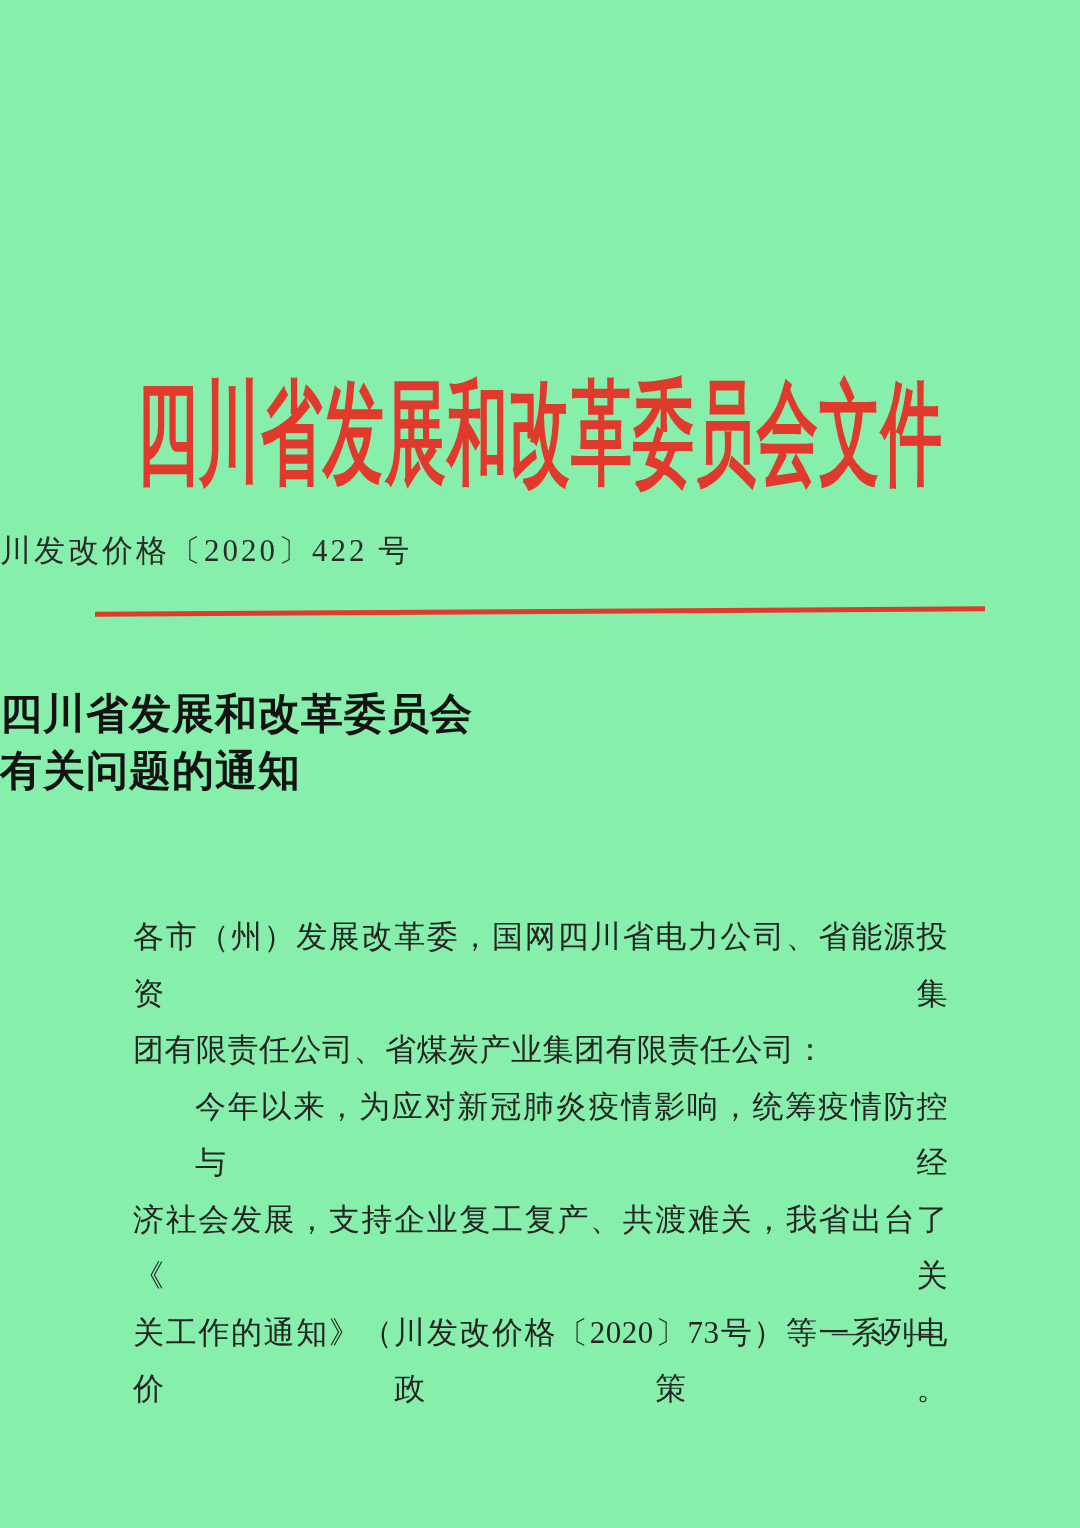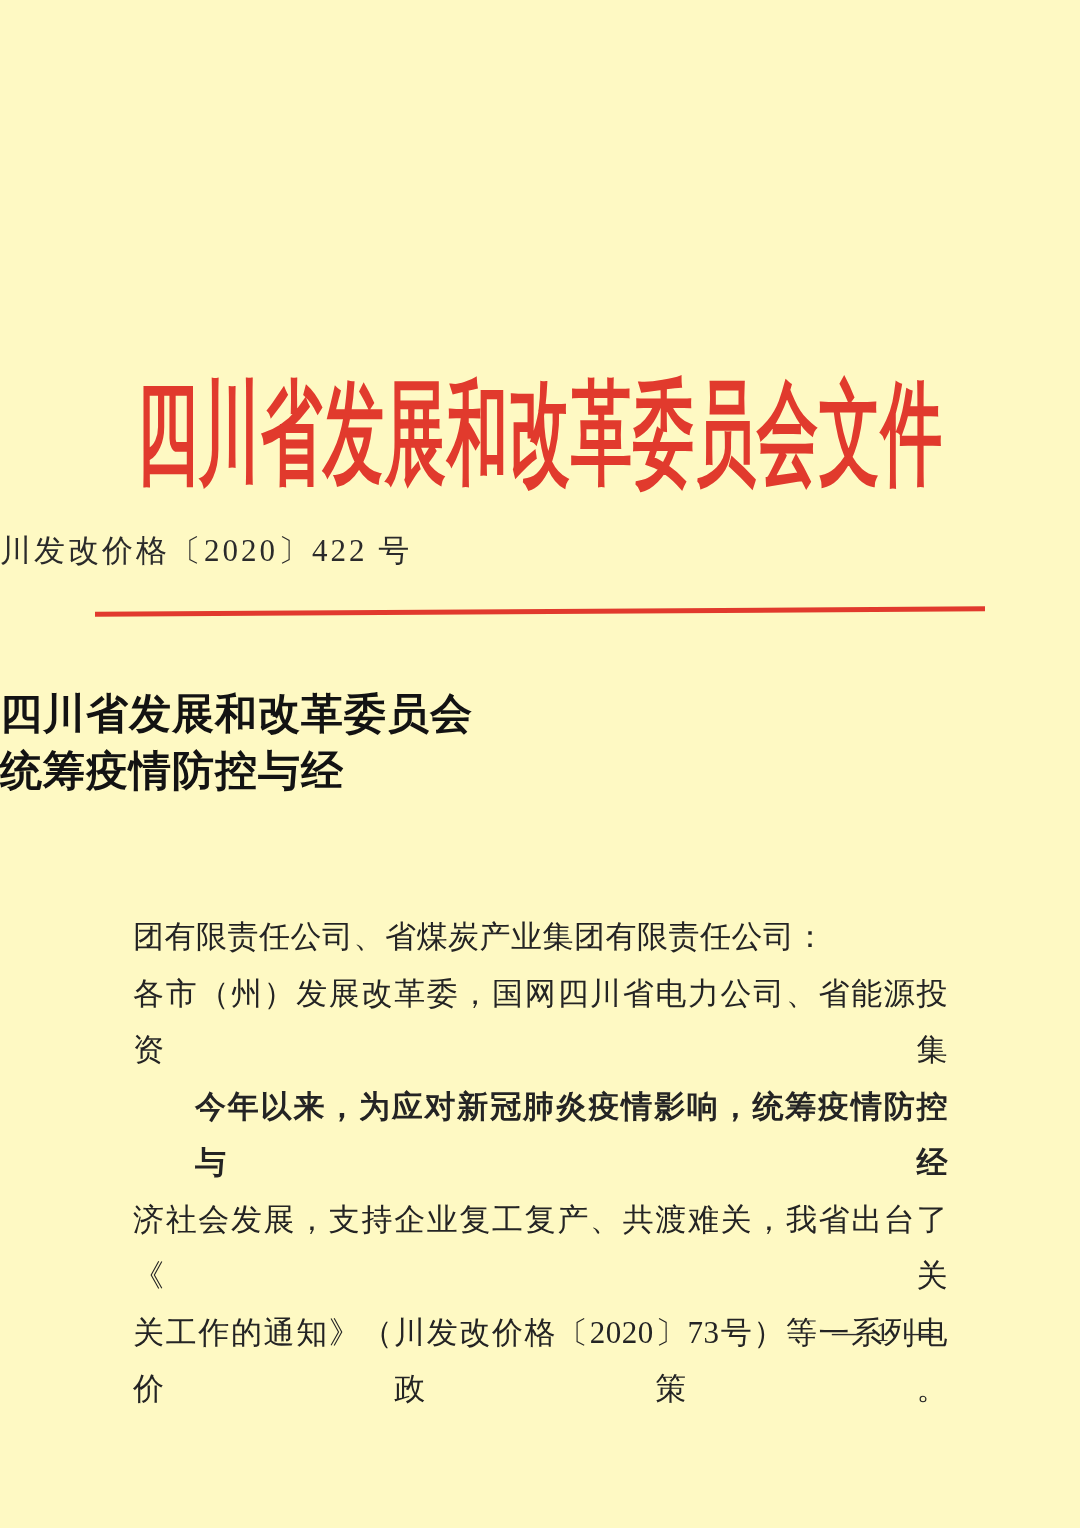--- a/index.html
+++ b/index.html
@@ -4,21 +4,21 @@
 <style>
   html, body {
     margin: 0;
     padding: 0;
     background: #ffffff;
   }
   .sheet {
     position: relative;
     width: 1080px;
     height: 1528px;
-    background: #fef9c3;
+    background: #86efac;
     overflow: hidden;
     font-family: "Liberation Serif", "DejaVu Serif", serif;
   }
   
   .masthead {
     position: absolute;
     top: 370px;
     left: 0;
     width: 100%;
     height: 130px;
@@ -83,21 +83,20 @@
     white-space: nowrap;
   }
   .body-line.justify {
     white-space: normal;
     text-align: justify;
     text-align-last: justify;
     text-justify: inter-character;
   }
   .body-line.indent {
     padding-left: 62px;
-    font-weight: bold;
   }
   
   .page-number {
     position: absolute;
     top: 1317px;
     right: 142px;
     font-size: 27px;
     color: #2e2e2e;
     letter-spacing: 5px;
     white-space: nowrap;
@@ -111,26 +110,26 @@
   <div class="masthead">
     <div class="masthead-text">四川省发展和改革委员会文件</div>
   </div>
 
   <div class="doc-number">川发改价格〔2020〕422 号</div>
 
   <div class="red-rule"></div>
 
   <div class="notice-title">
     <div>四川省发展和改革委员会</div>
-    <div>统筹疫情防控与经</div>
+    <div>有关问题的通知</div>
   </div>
 
   <div class="body-text">
+      <div class="body-line justify">各市（州）发展改革委，国网四川省电力公司、省能源投资集</div>
       <div class="body-line">团有限责任公司、省煤炭产业集团有限责任公司：</div>
-      <div class="body-line justify">各市（州）发展改革委，国网四川省电力公司、省能源投资集</div>
       <div class="body-line justify indent">今年以来，为应对新冠肺炎疫情影响，统筹疫情防控与经</div>
       <div class="body-line justify">济社会发展，支持企业复工复产、共渡难关，我省出台了《关</div>
       <div class="body-line justify">关工作的通知》（川发改价格〔2020〕73号）等一系列电价政策。</div>
     </div>
 
   <div class="page-number">— 1 —</div>
 
 </div>
 
 </body></html>

